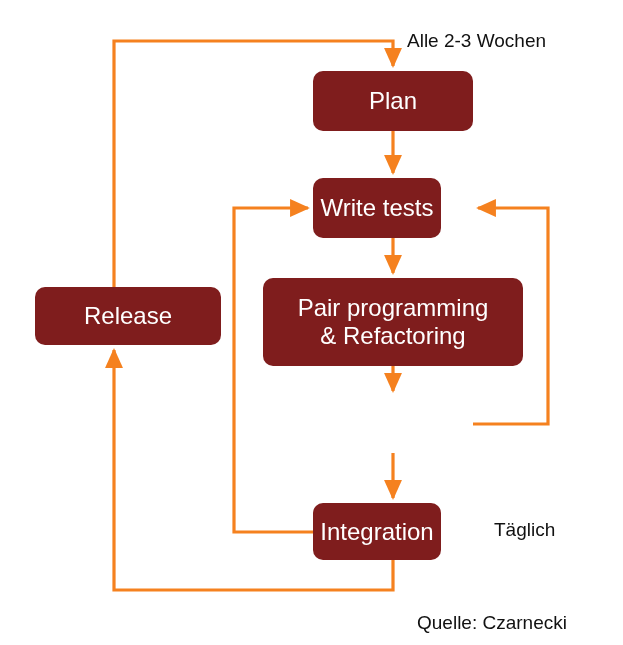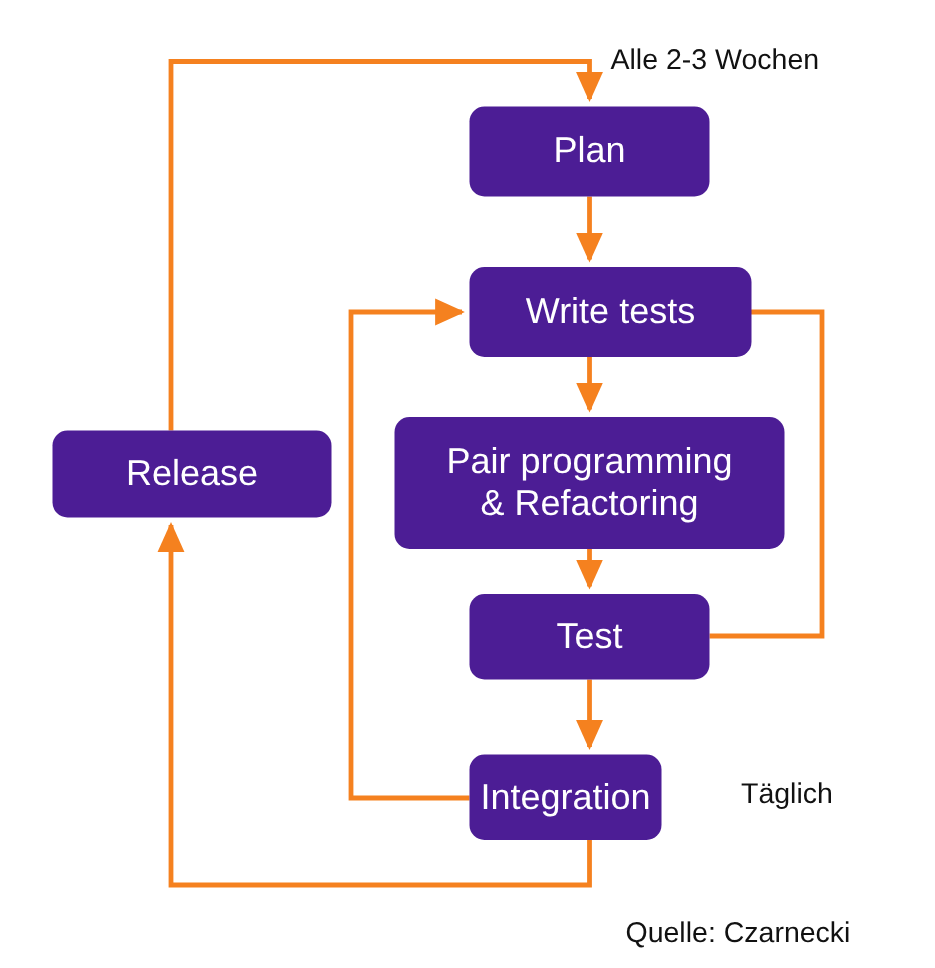--- a/index.html
+++ b/index.html
@@ -19,21 +19,21 @@
   }
   #flow-svg {
     position: absolute;
     left: 0;
     top: 0;
     width: 623px;
     height: 645px;
   }
   .node {
     position: absolute;
-    background: #4c1d95;
+    background: #7f1d1d;
     border-radius: 10px;
     color: #ffffff;
     display: flex;
     align-items: center;
     justify-content: center;
     text-align: center;
     line-height: 1.15;
     box-sizing: border-box;
     z-index: 2;
     font-family: "Liberation Sans", sans-serif;
@@ -44,21 +44,21 @@
   }
   .caption {
     position: absolute;
     color: #111111;
     font-size: 19px;
     font-family: "Liberation Sans", sans-serif;
     white-space: nowrap;
     z-index: 3;
   }
   #node-plan        { left: 313px; top: 71px;  width: 160px; height: 60px;  font-size: 24px; }
-  #node-write-tests { left: 313px; top: 178px; width: 188px; height: 60px;  font-size: 24px; }
+  #node-write-tests { left: 313px; top: 178px; width: 128px; height: 60px;  font-size: 24px; }
   #node-pair        { left: 263px; top: 278px; width: 260px; height: 88px;  font-size: 24px; }
   #node-test        { left: 313px; top: 396px; width: 160px; height: 57px;  font-size: 24px; }
   #node-integration { left: 313px; top: 503px; width: 128px; height: 57px;  font-size: 24px; }
   #node-release     { left: 35px;  top: 287px; width: 186px; height: 58px;  font-size: 24px; }
 
   #caption-cadence { left: 407px; top: 13px; margin-top: 17px;  }
   #caption-daily   { left: 494px; top: 519px; }
   #caption-source  { left: 417px; top: 612px; }
 </style>
 </head>
@@ -99,23 +99,20 @@
 
   <div class="node" id="node-write-tests">
     <span class="node-label">Write tests</span>
   </div>
 
   <div class="node" id="node-pair">
     <span class="node-label">Pair programming
 &amp; Refactoring</span>
   </div>
 
-  <div class="node" id="node-test">
-    <span class="node-label">Test</span>
-  </div>
 
   <div class="node" id="node-integration">
     <span class="node-label">Integration</span>
   </div>
 
   <div class="node" id="node-release">
     <span class="node-label">Release</span>
   </div>
 
   <div class="caption" id="caption-cadence">Alle 2-3 Wochen</div>

